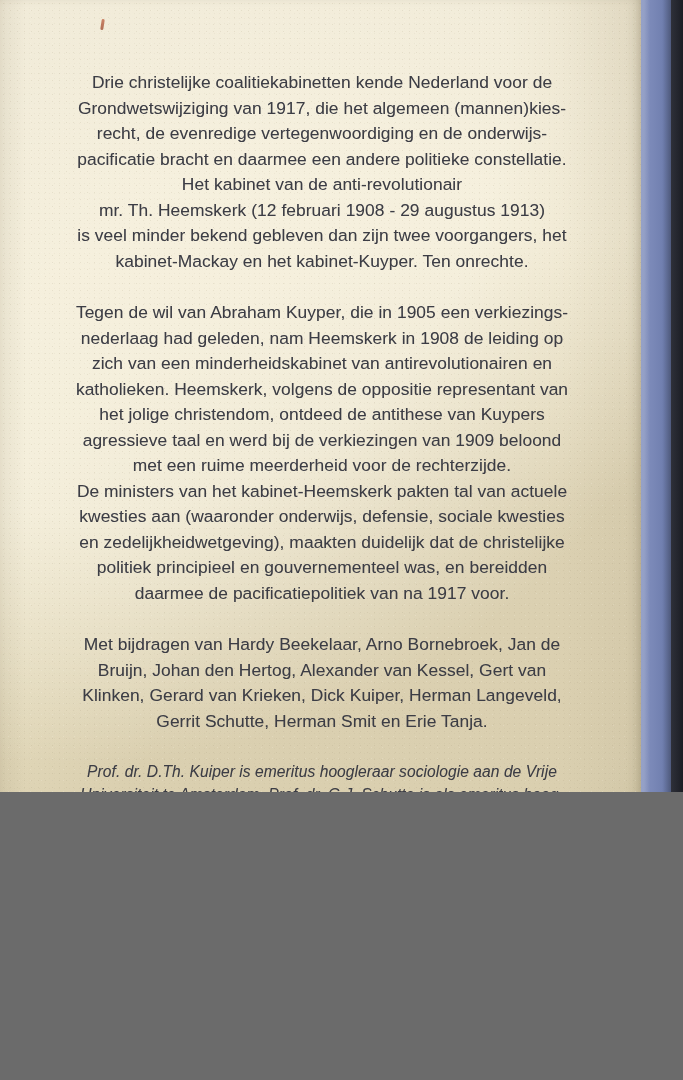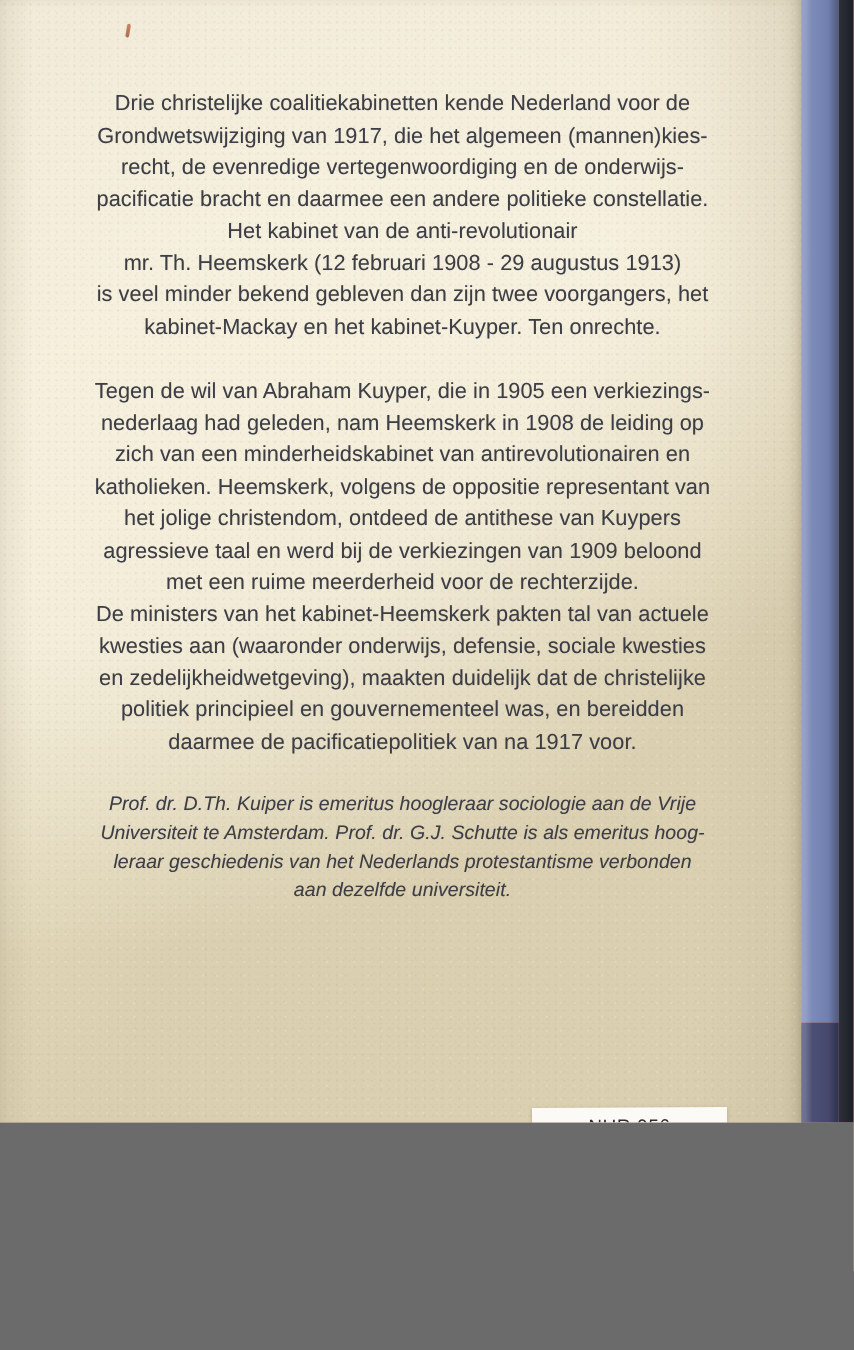--- a/index.html
+++ b/index.html
@@ -9,23 +9,23 @@
     background: #6b6b6b;
   }
   body {
     font-family: "Liberation Sans", sans-serif;
   }
 
   
   #cover {
     position: relative;
     width: 683px;
-    height: 898px;
+    height: 792px;
     overflow: hidden;
-    background: #fca5a5;
+    background: #bef264;
   }
 
   
   .paper {
     position: absolute;
     left: 0;
     top: 0;
     width: 641px;
     height: 1066px;
     background-color: #e9e0c6;
@@ -244,20 +244,24 @@
 zich van een minderheidskabinet van antirevolutionairen en
 katholieken. Heemskerk, volgens de oppositie representant van
 het jolige christendom, ontdeed de antithese van Kuypers
 agressieve taal en werd bij de verkiezingen van 1909 beloond
 met een ruime meerderheid voor de rechterzijde.
 De ministers van het kabinet-Heemskerk pakten tal van actuele
 kwesties aan (waaronder onderwijs, defensie, sociale kwesties
 en zedelijkheidwetgeving), maakten duidelijk dat de christelijke
 politiek principieel en gouvernementeel was, en bereidden
 daarmee de pacificatiepolitiek van na 1917 voor.</p>
+    <p class="para">Met bijdragen van Hardy Beekelaar, Arno Bornebroek, Jan de
+Bruijn, Johan den Hertog, Alexander van Kessel, Gert van
+Klinken, Gerard van Krieken, Dick Kuiper, Herman Langeveld,
+Gerrit Schutte, Herman Smit en Erie Tanja.</p>
     <p class="para bio">Prof. dr. D.Th. Kuiper is emeritus hoogleraar sociologie aan de Vrije
 Universiteit te Amsterdam. Prof. dr. G.J. Schutte is als emeritus hoog-
 leraar geschiedenis van het Nederlands protestantisme verbonden
 aan dezelfde universiteit.</p>
   </div>
 
   <div class="url">www.minderheidskabinet.nl</div>
 
   <div class="barcode-label">
     <div class="nur">NUR 956</div>

